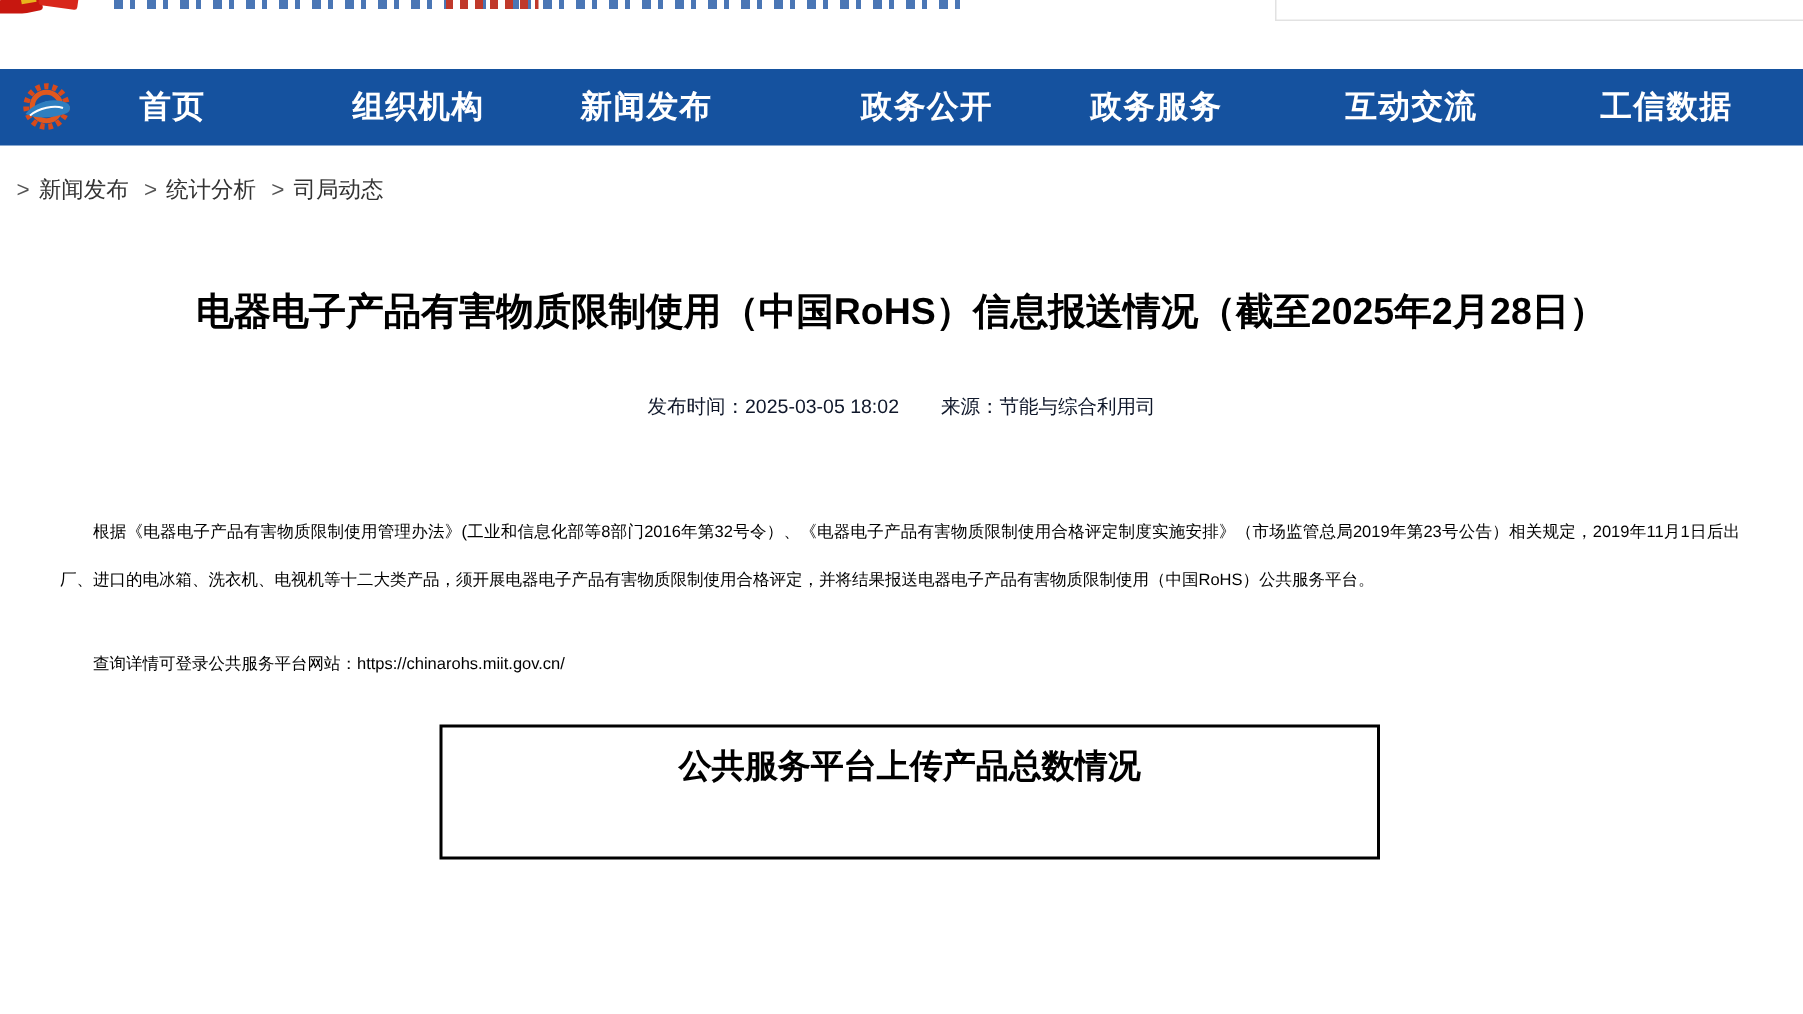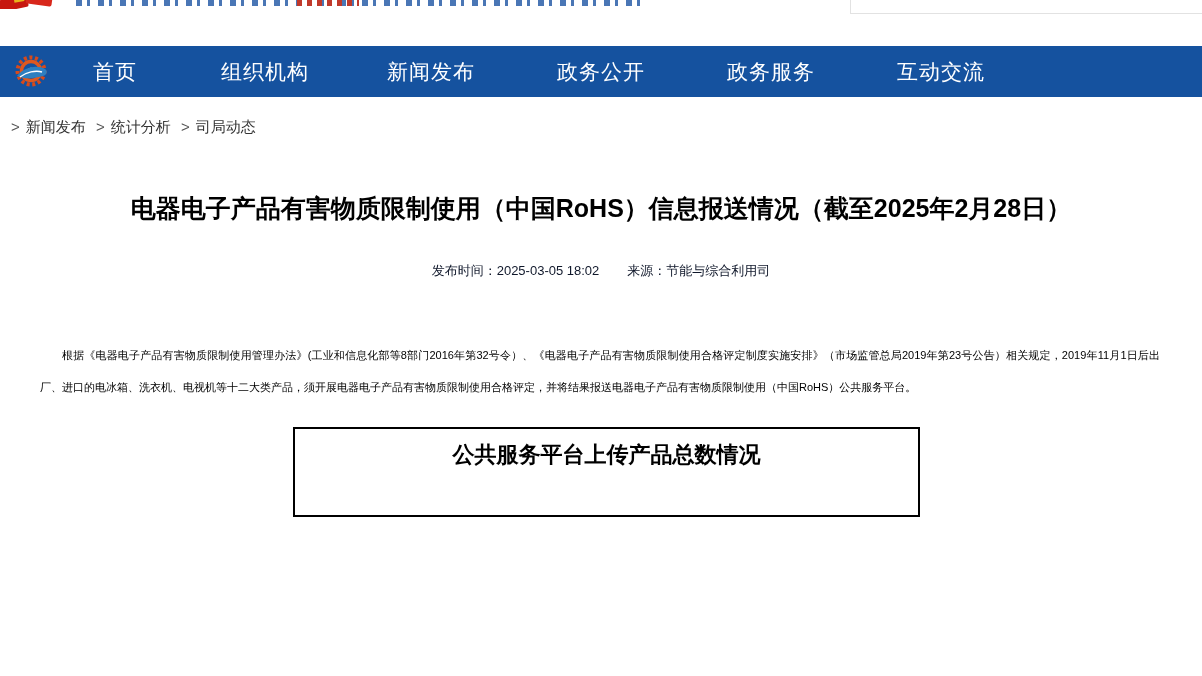--- a/index.html
+++ b/index.html
@@ -46,32 +46,33 @@
   .search-box-fragment {
     position: absolute; left: 850px; top: -30px; width: 380px; height: 44px;
     background: #ffffff; border: 1px solid #e2e2e2;
   }
 
   
   .navbar {
     position: relative;
     height: 51px;
     background: #15529f;
+    font-weight: bold;
   }
   .nav-logo { position: absolute; left: 14px; top: 8px; width: 36px; height: 36px; }
   .nav-item {
     position: absolute; top: 0; height: 51px; line-height: 51px;
     color: #ffffff; font-size: 21px; text-align: center;
     text-decoration: none; display: block; letter-spacing: 1px;
     cursor: pointer; white-space: nowrap;
   }
   .nav-i0 { left: 92px;  width: 46px; }
-  .nav-i1 { left: 219px; width: 92px; }
+  .nav-i1 { left: 233px; width: 92px; }
   .nav-i2 { left: 385px; width: 92px; }
-  .nav-i3 { left: 555px; width: 92px; }
+  .nav-i3 { left: 572px; width: 92px; }
   .nav-i4 { left: 725px; width: 92px; }
   .nav-i5 { left: 895px; width: 92px; }
   .nav-i6 { left: 1065px; width: 92px; }
 
   
   .breadcrumb {
     margin: 21px 0 0 5px;
     font-size: 15px; color: #333333; height: 18px; line-height: 18px;
   }
   .breadcrumb .sep { color: #555555; margin: 0 6px; }
@@ -139,35 +140,37 @@
         <path d="M3,22 C9,14 22,10 31,15 C34,17 33,21 29,22 C22,24 12,26 3,22 Z" fill="#2e7fc0"></path>
         <path d="M6,23 C12,18 22,16 28,18" fill="none" stroke="#ffffff" stroke-width="1.4"></path>
       </svg>
     </span>
     <a class="nav-item nav-i0">首页</a>
     <a class="nav-item nav-i1">组织机构</a>
     <a class="nav-item nav-i2">新闻发布</a>
     <a class="nav-item nav-i3">政务公开</a>
     <a class="nav-item nav-i5">互动交流</a>
     <a class="nav-item nav-i4">政务服务</a>
+    <a class="nav-item nav-i6">工信数据</a>
   </div>
 
   <div class="breadcrumb">
     <span class="sep">&gt;</span><a>新闻发布</a>
     <span class="sep">&gt;</span><a>统计分析</a>
     <span class="sep">&gt;</span><a>司局动态</a>
   </div>
 
   <h1 class="article-title">电器电子产品有害物质限制使用（中国RoHS）信息报送情况（截至2025年2月28日）</h1>
 
   <div class="article-meta">
     <span>发布时间：</span><span>2025-03-05 18:02</span><span class="gap"></span><span>来源：</span><span>节能与综合利用司</span>
   </div>
 
   <div class="article-body">
     <p class="p-first">根据《电器电子产品有害物质限制使用管理办法》(工业和信息化部等8部门2016年第32号令）、《电器电子产品有害物质限制使用合格评定制度实施安排》（市场监管总局2019年第23号公告）相关规定，2019年11月1日后出厂、进口的电冰箱、洗衣机、电视机等十二大类产品，须开展电器电子产品有害物质限制使用合格评定，并将结果报送电器电子产品有害物质限制使用（中国RoHS）公共服务平台。</p>
+    <p>查询详情可登录公共服务平台网站：https://chinarohs.miit.gov.cn/</p>
   </div>
 
   <div class="total-box">
     <div class="total-box-title">公共服务平台上传产品总数情况</div>
   </div>
 
 </div>
 
 </body></html>

